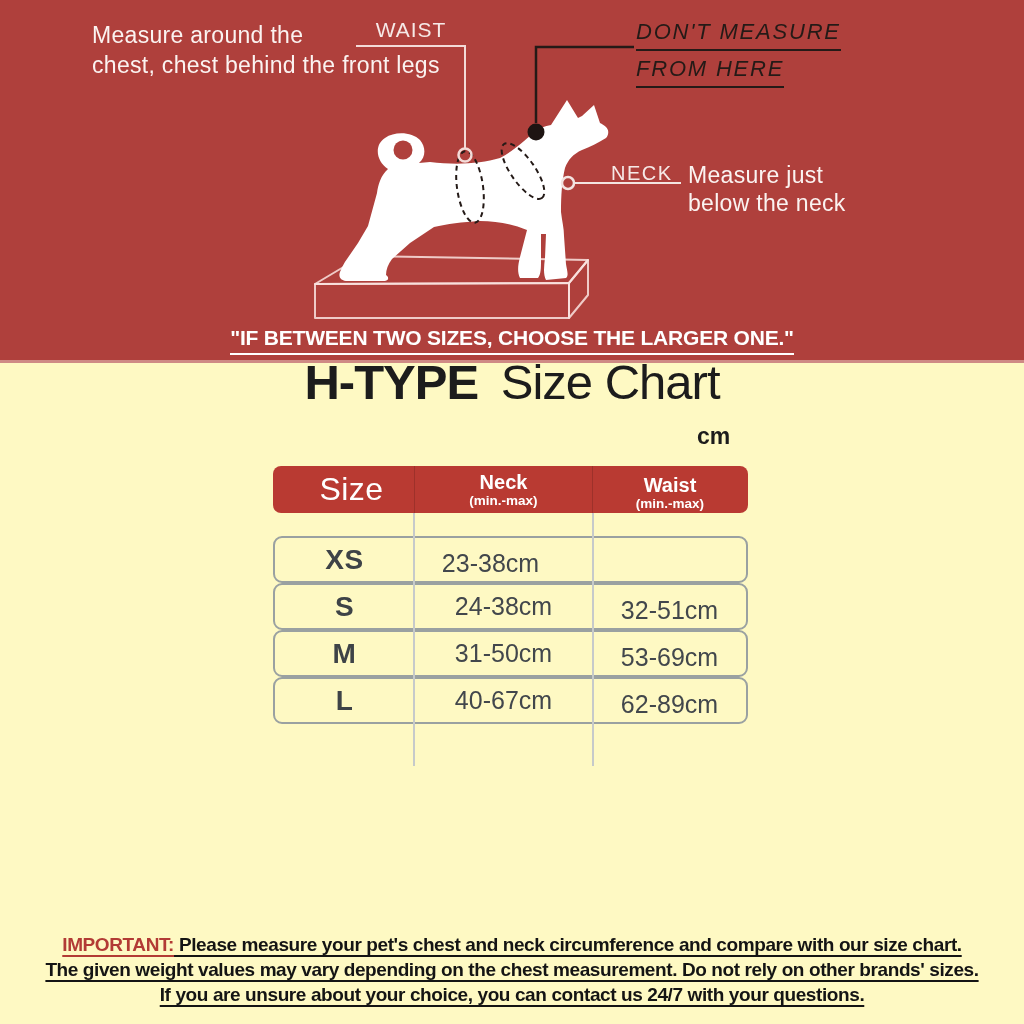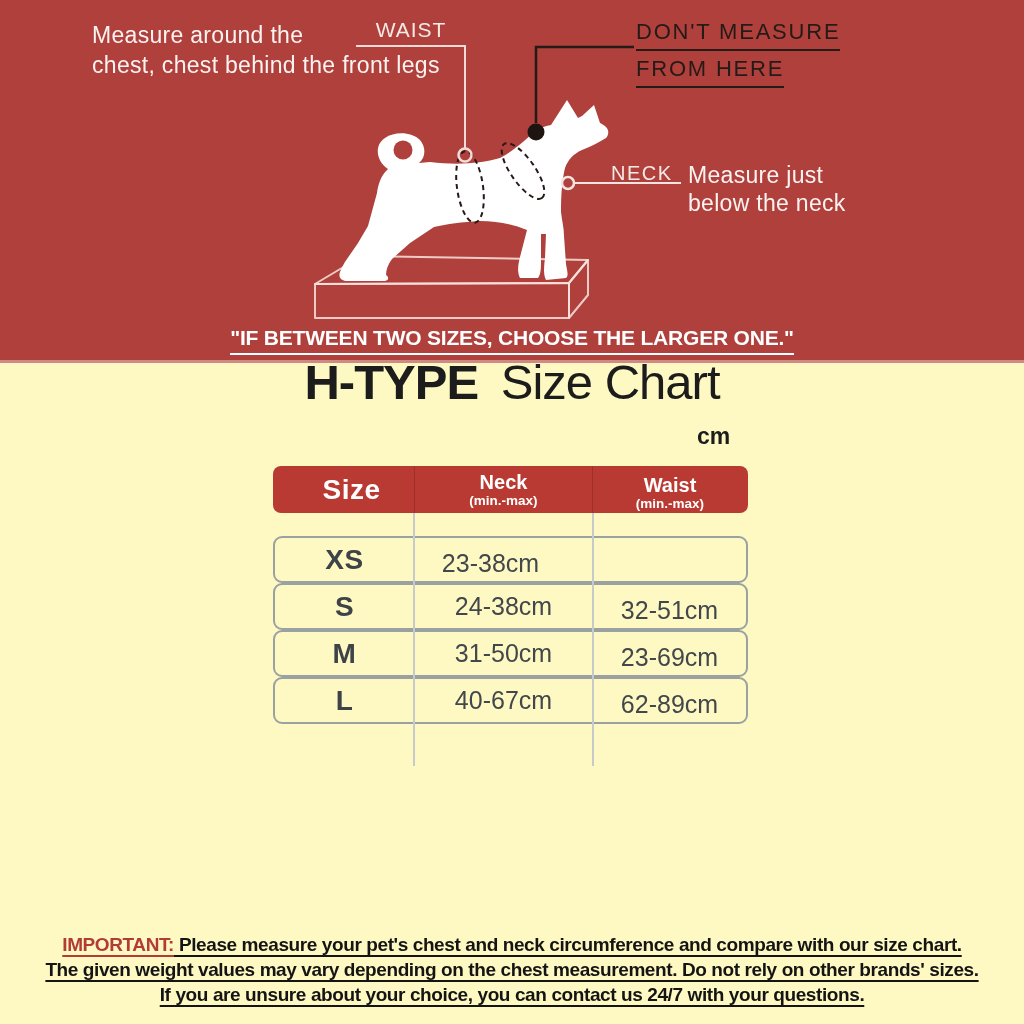--- a/index.html
+++ b/index.html
@@ -13,21 +13,21 @@
 
   
   .hero{position:absolute;left:0;top:0;width:1024px;height:363px;background:var(--hero-bg);
         border-bottom:3px solid var(--hero-edge);}
   .hero svg{position:absolute;left:0;top:0;}
   .chest-note{position:absolute;left:92px;top:20px;font-size:23px;line-height:30px;
         color:var(--white-ink);letter-spacing:.3px;}
   .waist-label{position:absolute;left:356px;top:18px;width:110px;text-align:center;
         font-size:21px;color:#f6e9e7;letter-spacing:1px;}
   .dont-note{position:absolute;left:636px;top:20px;color:var(--dark-ink);font-size:22px;
-        letter-spacing:1.8px;line-height:24px;}
+        letter-spacing:1.8px;line-height:24px;font-style:italic;}
   .dont-note .ln{display:inline-block;border-bottom:2.5px solid var(--dark-ink);
         padding-bottom:5px;}
   .dont-note .ln2{margin-top:6px;}
   .neck-label{position:absolute;left:611px;top:162px;font-size:20px;color:#f6e9e7;
         letter-spacing:1.5px;}
   .neck-note{position:absolute;left:688px;top:161px;font-size:23px;line-height:28px;
         color:var(--white-ink);letter-spacing:.3px;}
   .quote{position:absolute;left:0;top:326px;width:1024px;text-align:center;}
   .quote span{display:inline-block;color:#ffffff;font-weight:bold;font-size:21px;
         letter-spacing:-.2px;border-bottom:2.5px solid #ffffff;padding-bottom:3px;}
@@ -38,21 +38,21 @@
   .title-brand{font-weight:800;}
   .title-rest{font-weight:400;margin-left:10px;}
   .title-unit{position:absolute;left:697px;top:423px;font-size:23px;font-weight:bold;
         color:var(--title-ink);}
 
   
   .size-table{position:absolute;left:273px;top:466px;width:475px;}
   .tbl-header{display:flex;height:47px;background:var(--header-red);border-radius:8px;
         color:#ffffff;align-items:center;}
   .th{display:flex;flex-direction:column;align-items:center;justify-content:center;height:100%;}
-  .th-size{width:141px;font-size:28px;font-weight:bold;letter-spacing:.5px;padding-left:16px;}
+  .th-size{width:141px;font-size:32px;font-weight:normal;letter-spacing:.5px;padding-left:16px;}
   .th-neck{width:179px;border-left:1px solid rgba(0,0,0,.14);border-right:1px solid rgba(0,0,0,.14);}
   .th-waist{width:154px;transform:translateY(3px);}
   .th-main{font-size:20px;font-weight:bold;line-height:21px;}
   .th-sub{font-size:13.5px;font-weight:bold;line-height:15px;}
   .tbl-spacer{height:23px;}
   .tbl-row{display:flex;height:47px;margin-bottom:0;border:2px solid var(--row-border);
         border-radius:9px;align-items:center;background:transparent;}
   .td{display:flex;align-items:center;justify-content:center;height:100%;}
   .td-size{width:139px;font-size:28px;font-weight:bold;color:var(--size-text);letter-spacing:.5px;}
   .td-neck{width:179px;font-size:25px;color:var(--cell-text);}
@@ -162,21 +162,21 @@
       <div class="td td-waist">23-38cm</div>
     </div>
     <div class="tbl-row">
       <div class="td td-size">S</div>
       <div class="td td-neck">24-38cm</div>
       <div class="td td-waist">32-51cm</div>
     </div>
     <div class="tbl-row">
       <div class="td td-size">M</div>
       <div class="td td-neck">31-50cm</div>
-      <div class="td td-waist">23-69cm</div>
+      <div class="td td-waist">53-69cm</div>
     </div>
     <div class="tbl-row">
       <div class="td td-size">L</div>
       <div class="td td-neck">40-67cm</div>
       <div class="td td-waist">62-89cm</div>
     </div>
 
     <div class="col-line col-line-1"></div>
     <div class="col-line col-line-2"></div>
   </div>

